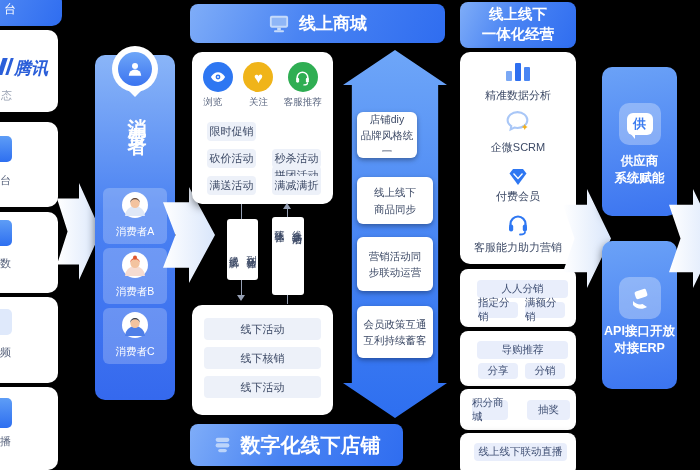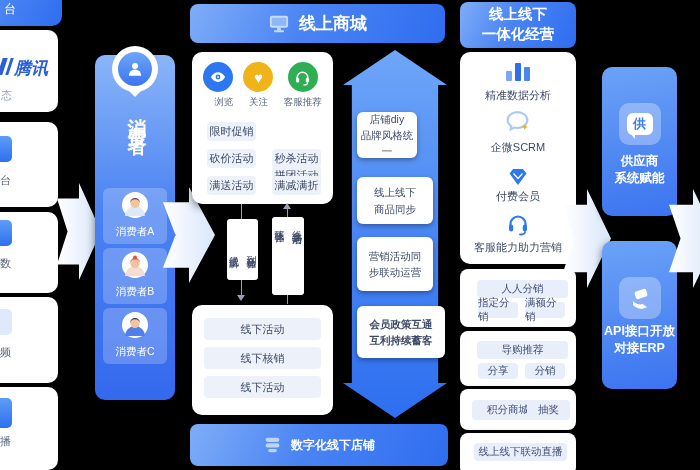--- a/index.html
+++ b/index.html
@@ -127,21 +127,21 @@
       <rect x="2" y="2" width="20" height="13" rx="2" fill="#c6dbfa"></rect>
         <rect x="4" y="4" width="16" height="9" rx="1" fill="#8fb6f6"></rect>
       <rect x="10" y="15" width="4" height="3" fill="#c6dbfa"></rect>
         <rect x="6.5" y="18" width="11" height="2" rx="1" fill="#c6dbfa"></rect>
     </svg>
     <span>线上商城</span>
   </div>
 
   <div class="wcard" style="left:192px; top:52px; width:141px; height:152px;">
     <div class="abs" style="left:6px; top:10px; width:129px; display:flex; justify-content:space-around;">
-      <div style="display:flex; flex-direction:column; align-items:flex-end;">
+      <div style="display:flex; flex-direction:column; align-items:flex-start;">
         <div class="circle" style="width:30px; height:30px; background:#2e77f2;">
           <svg viewBox="0 0 24 24" width="18" height="18">
             <path d="M2.5 12C5 7.5 8.3 5.5 12 5.5S19 7.5 21.5 12C19 16.5 15.7 18.5 12 18.5 8.3 18.5 5 16.5 2.5 12z" fill="#fff"></path>
             <circle cx="12" cy="12" r="3.2" fill="#2e77f2"></circle>
               <circle cx="12" cy="12" r="1.2" fill="#fff"></circle>
           </svg>
         </div>
         <span class="chanlabel">浏览</span>
       </div>
       <div style="display:flex; flex-direction:column; align-items:center;">
@@ -185,21 +185,21 @@
     <span class="vtext" style="letter-spacing:1px;">线上参与活动</span>
   </div>
   <div class="cline" style="left:287px; top:295px; height:9px;"></div>
 
   <div class="wcard" style="left:192px; top:305px; width:141px; height:110px;">
     <div class="pill" style="left:12px; top:13px; width:117px; height:22px;">线下活动</div>
     <div class="pill" style="left:12px; top:42px; width:117px; height:22px;">线下核销</div>
     <div class="pill" style="left:12px; top:71px; width:117px; height:22px;">线下活动</div>
   </div>
 
-  <div class="banner bluegrad" style="left:190px; top:424px; width:258px; height:42px; font-size:12px;">
+  <div class="banner bluegrad" style="left:190px; top:424px; width:213px; height:42px; font-size:20px;">
     <svg viewBox="0 0 22 20" width="19" height="18">
       <rect x="3" y="1.5" width="16" height="5" rx="2.5" fill="#bcd4fa"></rect>
       <rect x="3" y="8" width="16" height="5" rx="2.5" fill="#bcd4fa"></rect>
       <rect x="6" y="14.5" width="10" height="4" rx="2" fill="#bcd4fa"></rect>
     </svg>
     <span>数字化线下店铺</span>
   </div>
 
   <div class="v-arrow" style="left:343px; top:50px; width:104px; height:368px;"></div>
   <div class="abox" style="left:357px; top:112px; width:60px; height:46px;">
@@ -207,21 +207,21 @@
     <span>品牌风格统一</span>
   </div>
   <div class="abox" style="left:357px; top:177px; width:76px; height:47px;">
     <span>线上线下</span>
     <span>商品同步</span>
   </div>
   <div class="abox" style="left:357px; top:237px; width:76px; height:54px;">
     <span>营销活动同</span>
     <span>步联动运营</span>
   </div>
-  <div class="abox" style="left:357px; top:306px; width:88px; height:52px;font-weight:bold;">
+  <div class="abox" style="left:357px; top:306px; width:76px; height:52px;">
     <span>会员政策互通</span>
     <span>互利持续蓄客</span>
   </div>
 
   <div class="banner bluegrad" style="left:460px; top:2px; width:116px; height:46px; font-size:14.5px; flex-direction:column; gap:0; line-height:1.35;">
     <span>线上线下</span>
     <span>一体化经营</span>
   </div>
 
   <div class="wcard" style="left:460px; top:52px; width:116px; height:212px;">
@@ -264,21 +264,21 @@
     <div class="pill r" style="left:65px; top:33px; width:40px; height:16px;">满额分销</div>
   </div>
 
   <div class="wcard" style="left:460px; top:331px; width:116px; height:55px; border-radius:8px;">
     <div class="pill r" style="left:17px; top:10px; width:91px; height:18px;">导购推荐</div>
     <div class="pill r" style="left:18px; top:32px; width:40px; height:16px;">分享</div>
     <div class="pill r" style="left:65px; top:32px; width:40px; height:16px;">分销</div>
   </div>
 
   <div class="wcard" style="left:460px; top:389px; width:116px; height:41px; border-radius:8px;">
-    <div class="pill r" style="left:12px; top:11px; width:72px; height:20px;">积分商城</div>
+    <div class="pill r" style="left:12px; top:11px; width:36px; height:20px;">积分商城</div>
     <div class="pill r" style="left:67px; top:11px; width:43px; height:20px;">抽奖</div>
   </div>
 
   <div class="wcard" style="left:460px; top:433px; width:116px; height:42px; border-radius:8px;">
     <div class="pill r" style="left:14px; top:10px; width:93px; height:18px;">线上线下联动直播</div>
   </div>
 
   <div class="h-arrow" style="left:563px; top:189px; width:48px; height:99px;"></div>
 
   <div class="abs" style="left:602px; top:67px; width:75px; height:149px; border-radius:10px;

